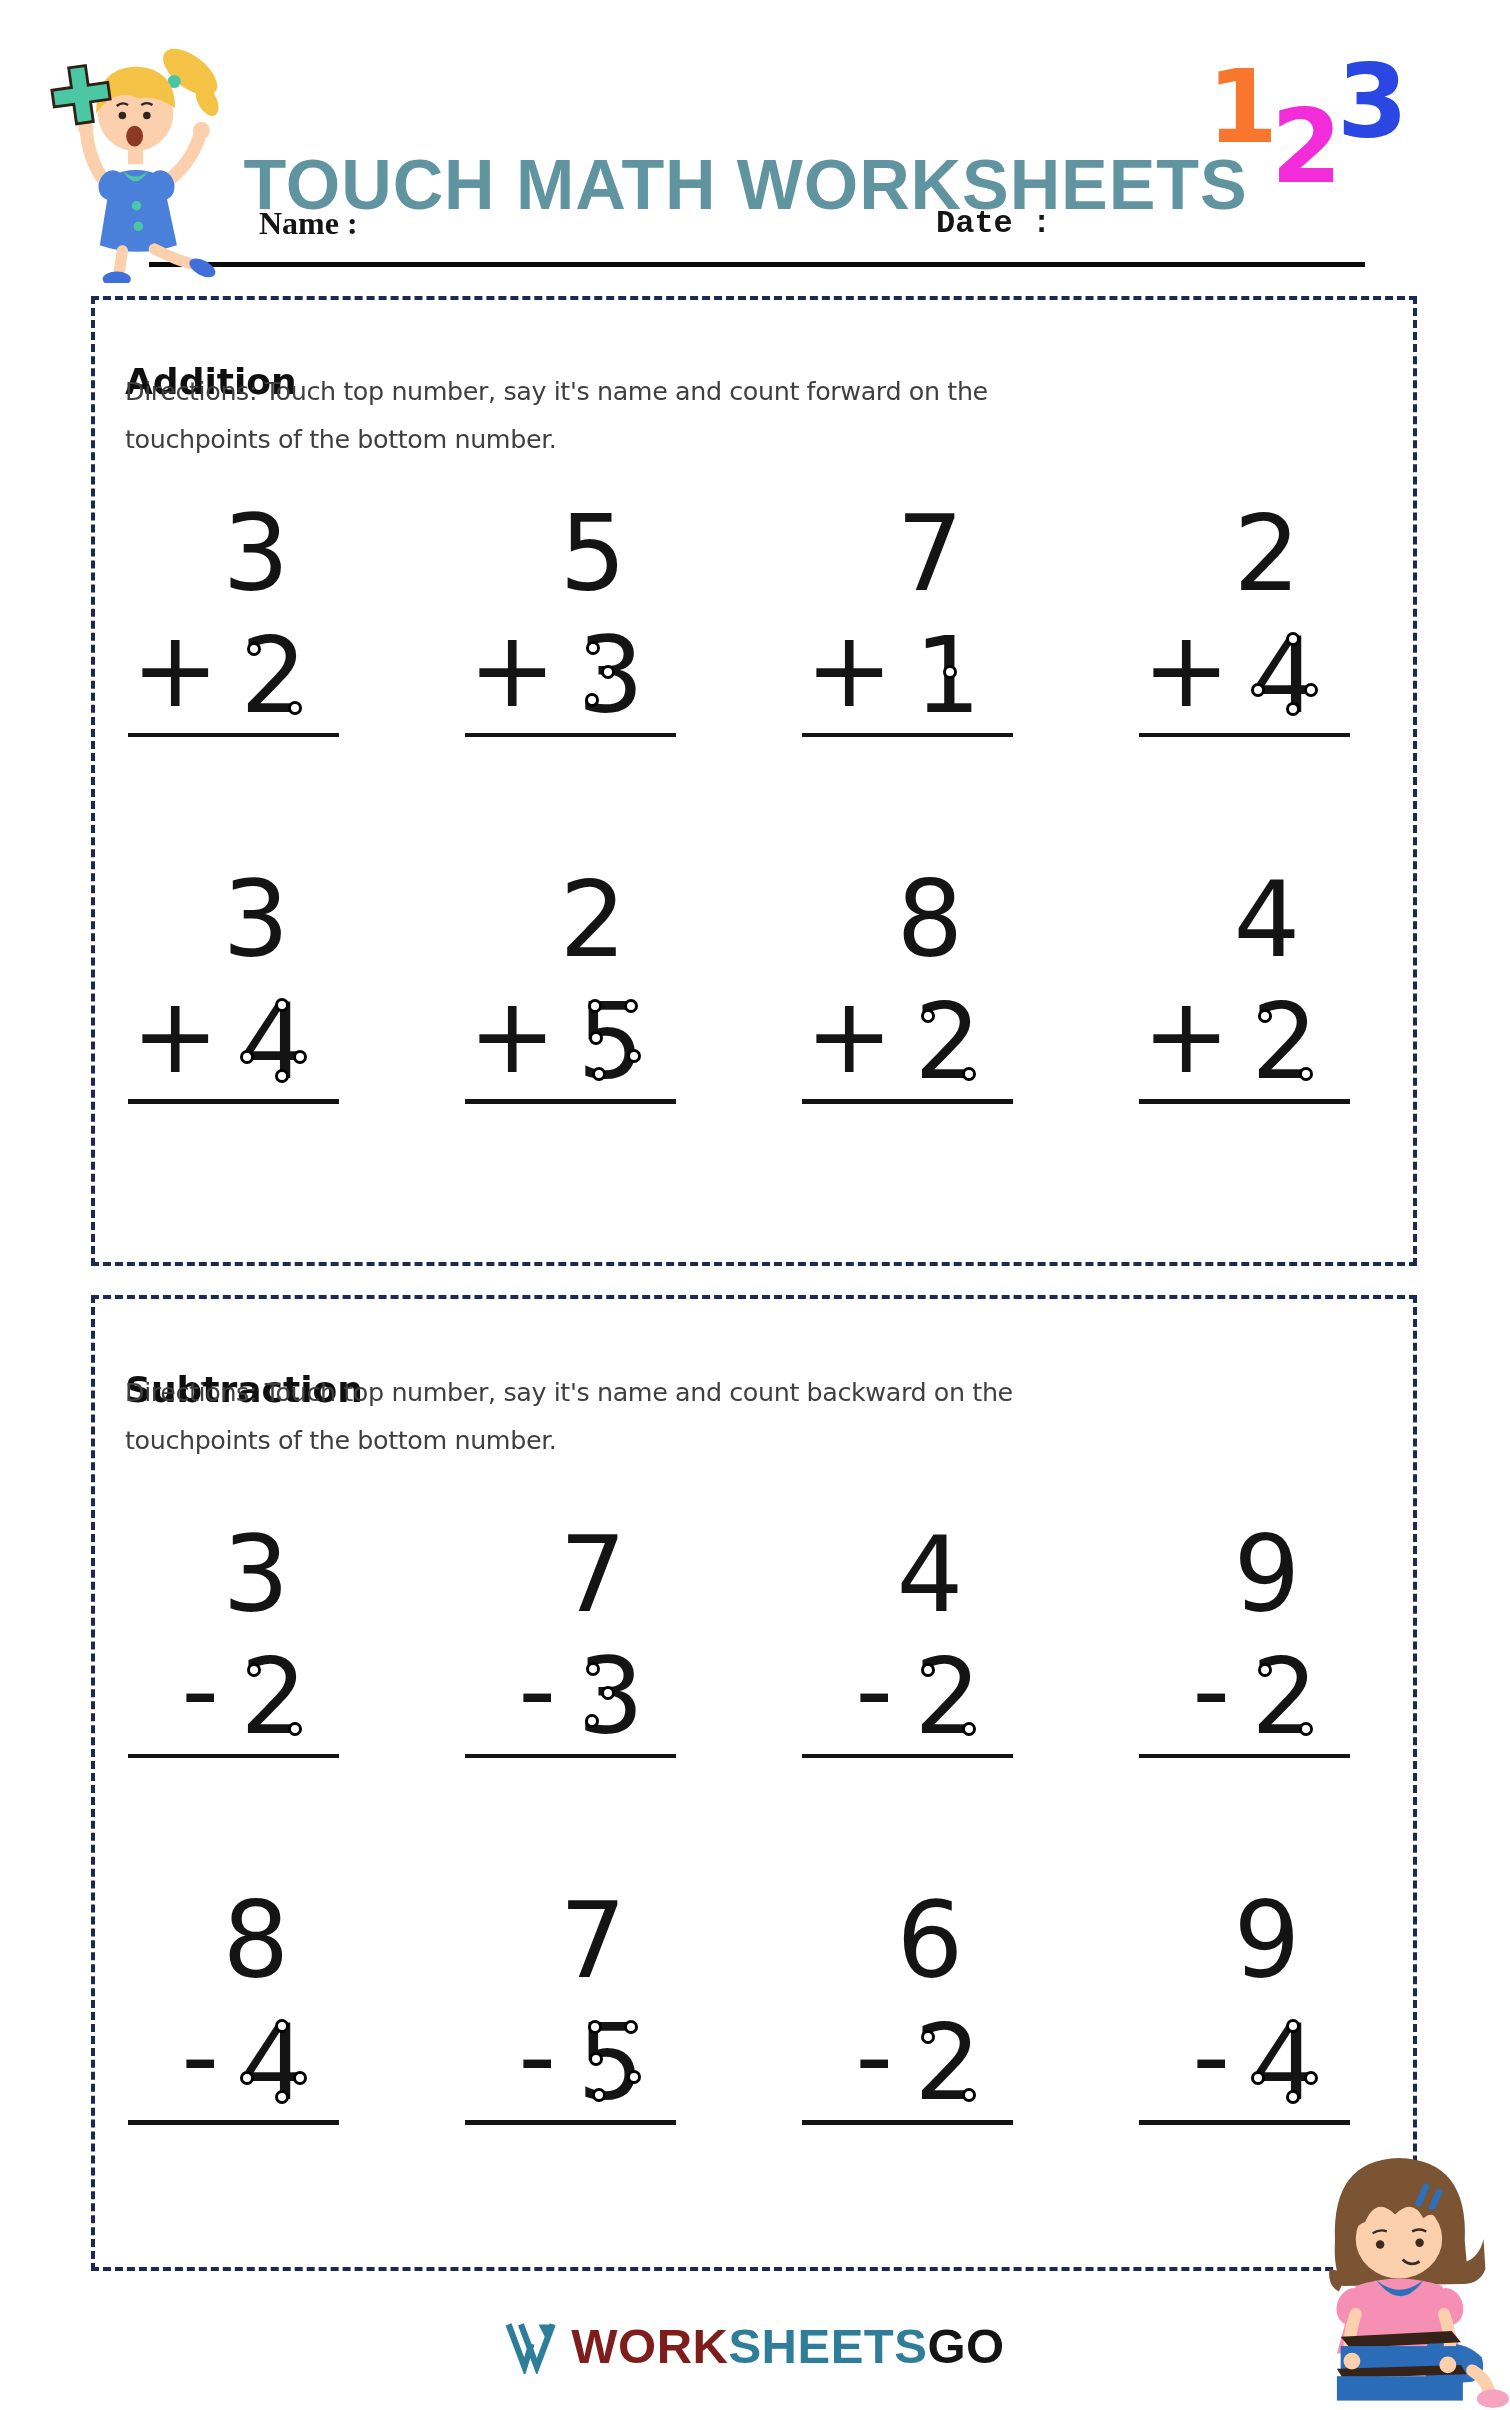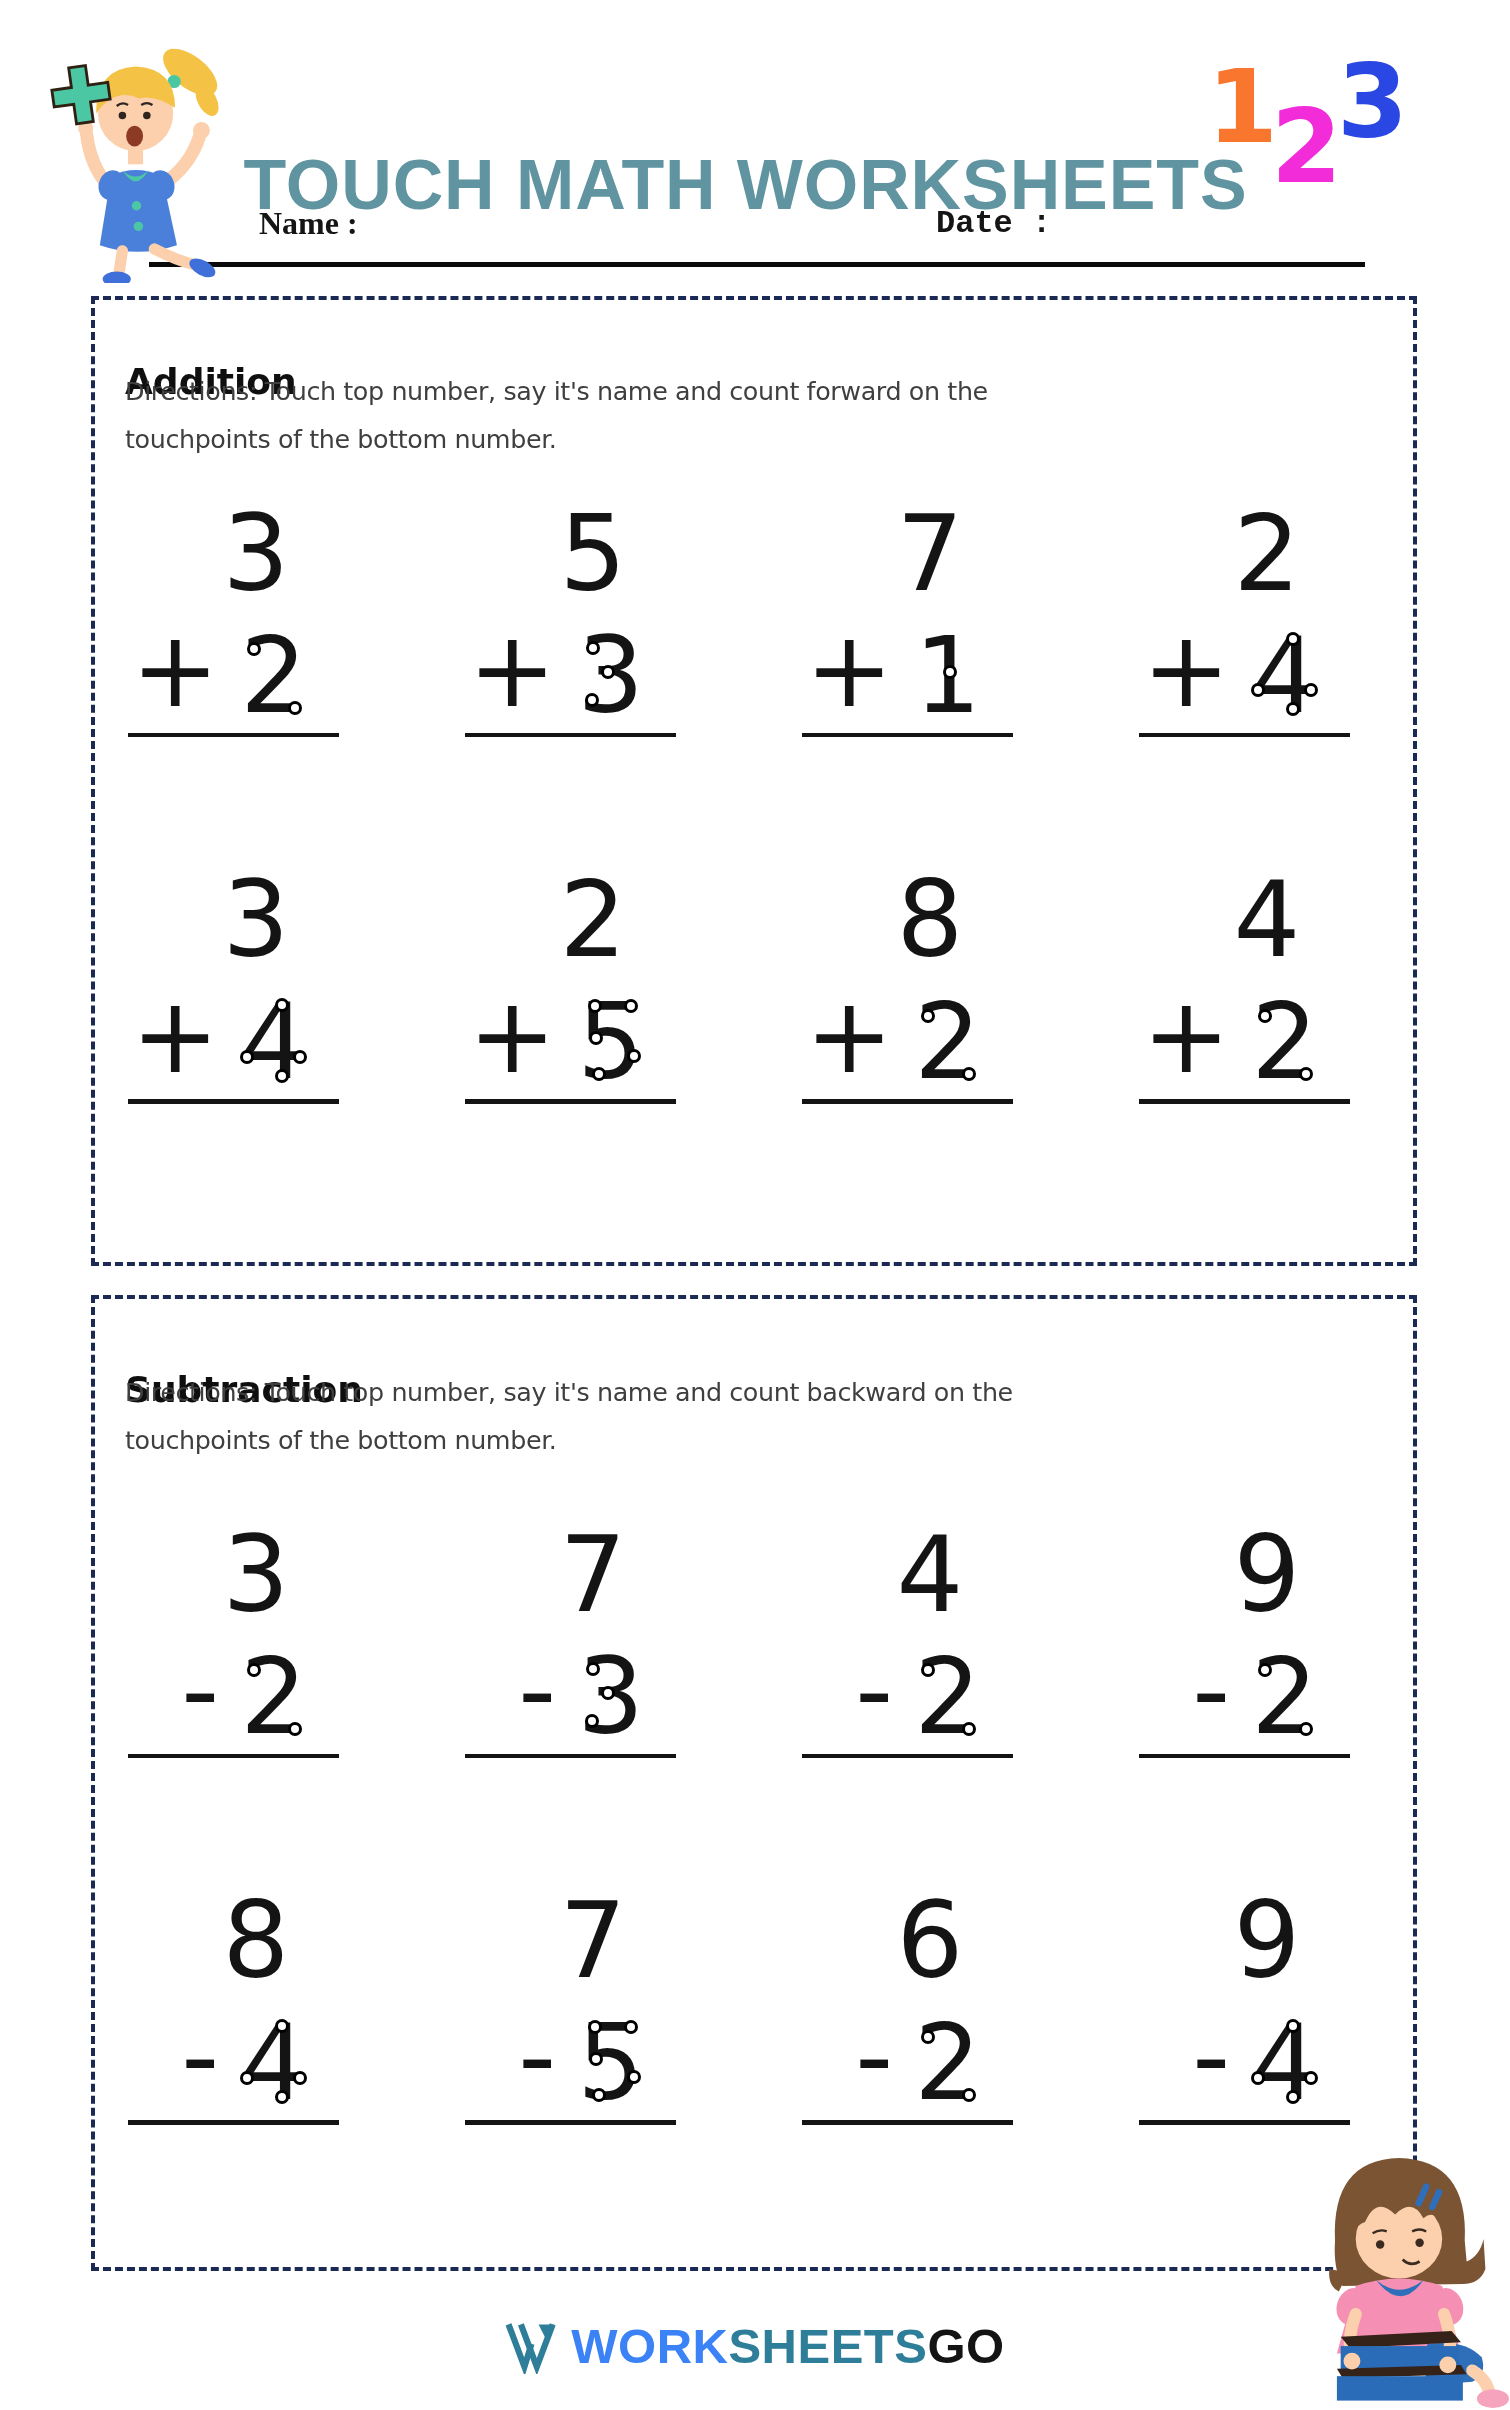--- a/index.html
+++ b/index.html
@@ -277,21 +277,21 @@
       </div>
   </section>
 
   <div class="footer-logo">
     <svg id="w-icon" width="53" height="55" viewBox="0 0 60 58" style="color: rgb(46, 126, 153);">
       <path d="M4 4 L22 52 L30 26" fill="none" stroke="currentColor" stroke-width="7"></path>
       <path d="M18 4 L36 52 L54 4" fill="none" stroke="currentColor" stroke-width="7"></path>
       <polygon points="38,4 56,4 47,22" fill="currentColor"></polygon>
     </svg>
     <div class="brand">
-      <span style="color: #3b82f6;">WORK</span><span style="color: rgb(46, 126, 153);">SHEETS</span><span style="color: rgb(20, 20, 20);">GO</span>
+      <span style="color: #7f1d1d;">WORK</span><span style="color: rgb(46, 126, 153);">SHEETS</span><span style="color: rgb(20, 20, 20);">GO</span>
     </div>
   </div>
 
   <svg class="illu illu-bottomright" width="224" height="282" viewBox="0 0 238 300">
     <path d="M52 120 Q48 34 120 32 Q194 34 190 120 L192 142 Q206 136 210 118 L212 150 Q206 166 188 166 L60 168 Q50 150 52 120 Z" fill="#7b5434"></path>
     <path d="M46 150 q-2 18 10 24 l10 -20 Z" fill="#7b5434"></path>
     <ellipse cx="120" cy="118" rx="46" ry="42" fill="#fcd0ad"></ellipse>
     <path d="M72 112 Q70 52 120 50 Q172 52 170 112 Q160 84 146 96 Q134 74 116 92 Q96 72 84 100 Q76 102 72 112 Z" fill="#7b5434"></path>
     <path d="M60 108 Q52 148 64 166 L84 150 Q70 136 74 106 Z" fill="#7b5434"></path>
     <path d="M180 108 Q188 148 176 166 L156 150 Q170 136 166 106 Z" fill="#7b5434"></path>

